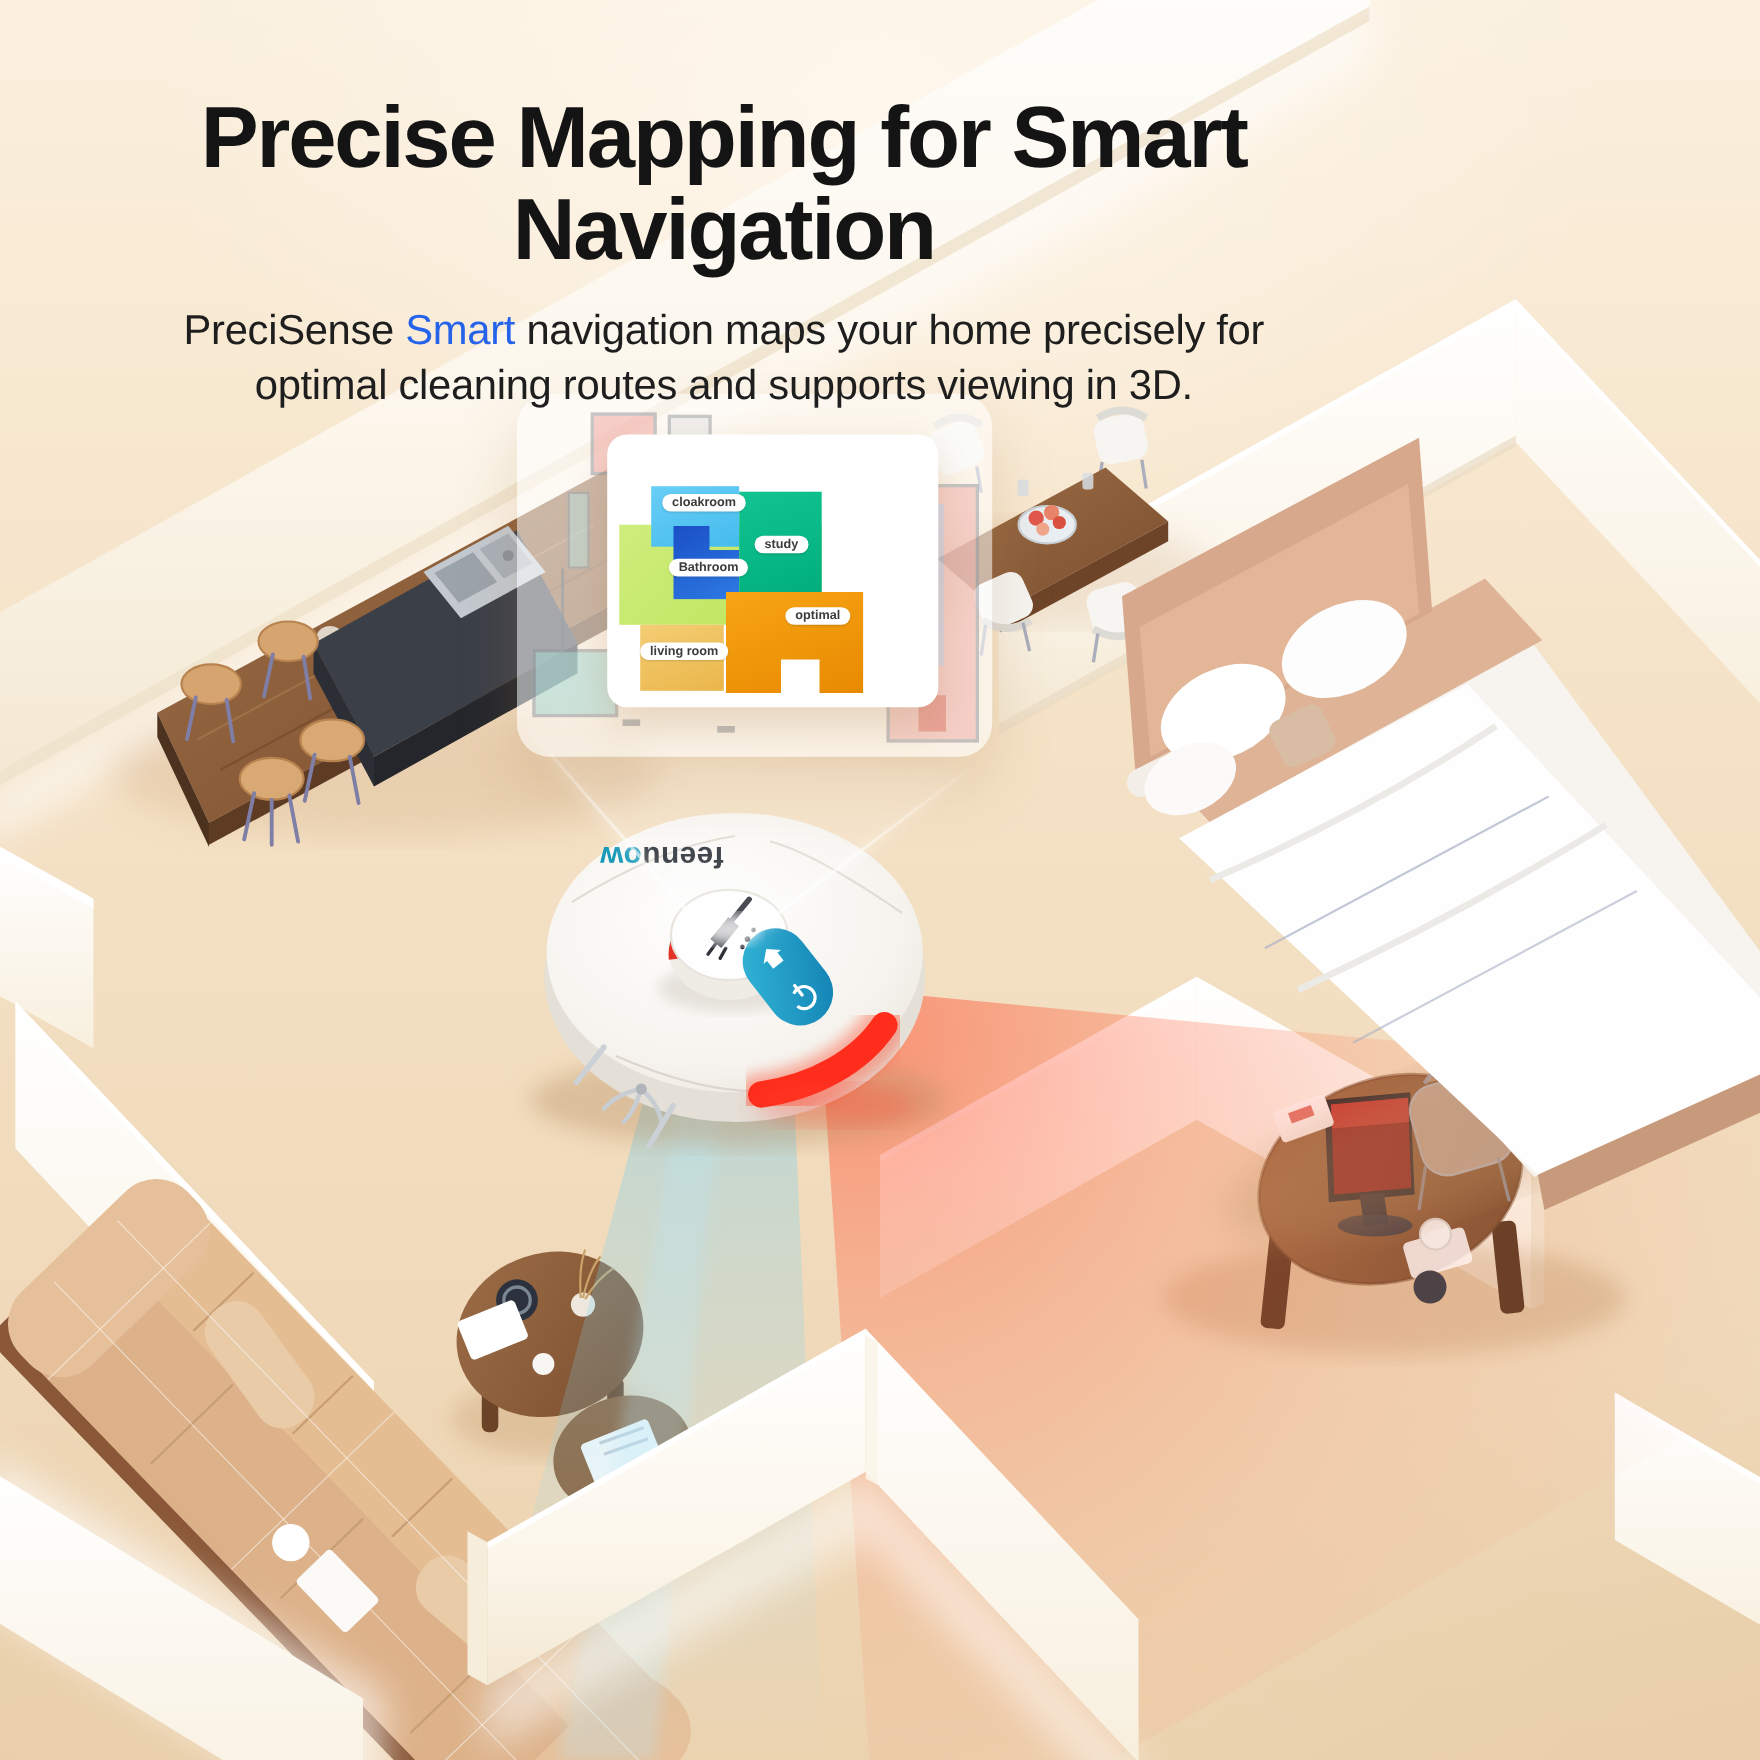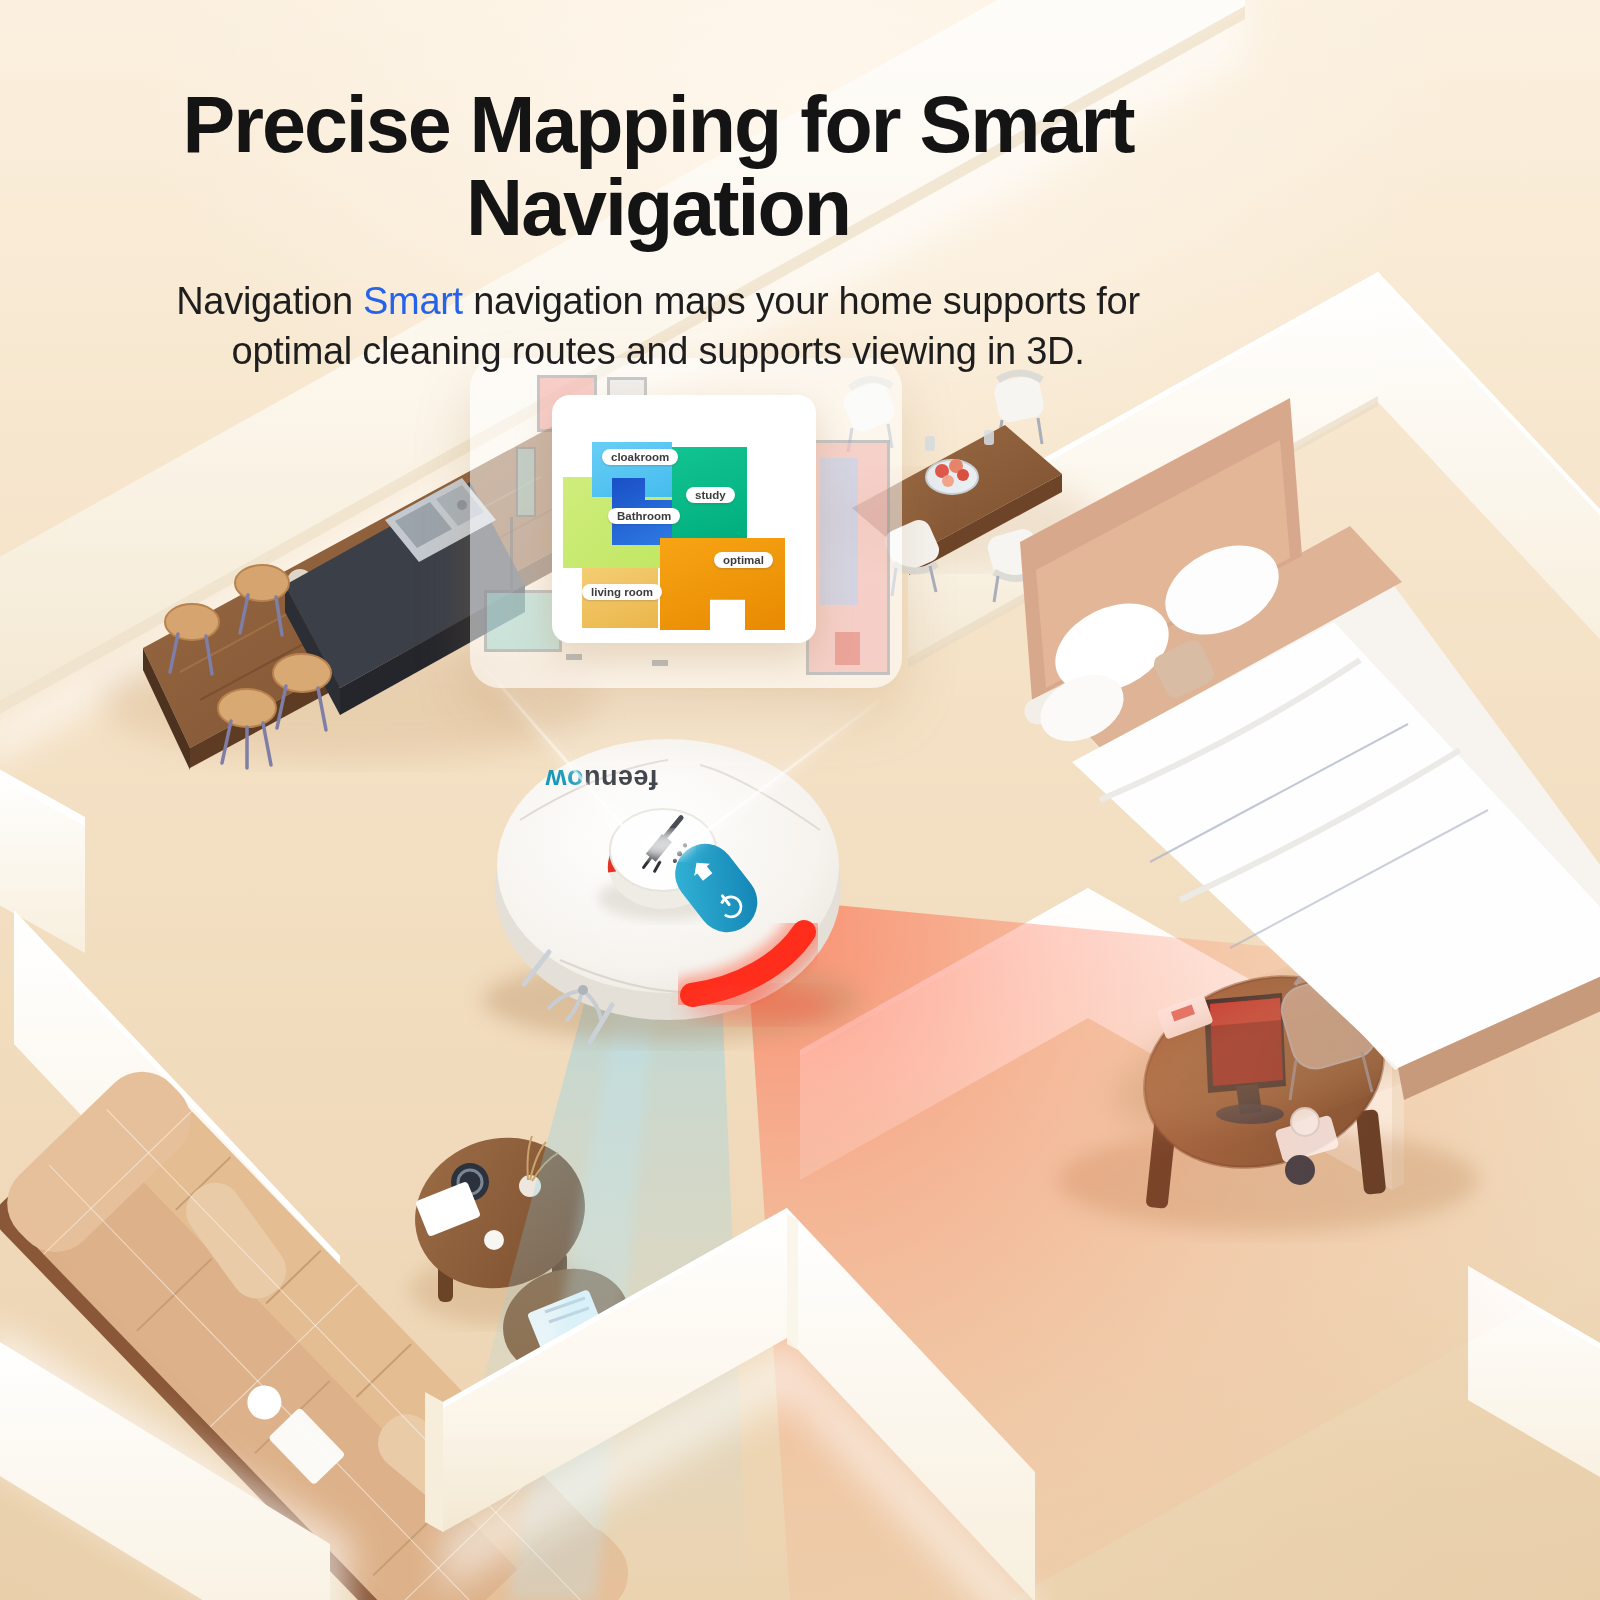--- a/index.html
+++ b/index.html
@@ -22,21 +22,21 @@
   .subtitle .hl{color:#2563EB;}
   
   .backdrop-card{
     position:absolute;left:470px;top:358px;width:432px;height:330px;border-radius:30px;
     background:rgba(255,255,255,.55);box-shadow:0 26px 55px rgba(176,134,84,.22);
     overflow:hidden;z-index:20;
   }
   .faded{position:absolute;opacity:.55;}
   .fp{position:absolute;box-sizing:border-box;}
   .map-card{
-    position:absolute;left:552px;top:395px;width:264px;height:248px;border-radius:18px;
+    position:absolute;left:552px;top:395px;width:301px;height:248px;border-radius:18px;
     background:#FFFFFF;box-shadow:0 16px 36px rgba(176,134,84,.28);z-index:21;overflow:hidden;
   }
   .room{position:absolute;}
   .room-lime{left:11px;top:82px;width:184px;height:91px;background:linear-gradient(135deg,#CFED7C,#BCE459);}
   .room-cloak{left:40px;top:47px;width:80px;height:55px;background:linear-gradient(160deg,#68CEF6,#45BCEE);}
   .room-study{left:120px;top:52px;width:75px;height:93px;background:linear-gradient(160deg,#12C491,#00AE7D);}
   .room-bath{left:60px;top:83px;width:60px;height:67px;background:linear-gradient(150deg,#1A4FC6,#2E7BE4);
     clip-path:polygon(0% 0%,55% 0%,55% 33%,100% 33%,100% 100%,0% 100%);}
   .room-living{left:30px;top:173px;width:76px;height:60px;background:linear-gradient(160deg,#F4CD74,#EAB64A);}
   .room-bed{left:108px;top:143px;width:125px;height:92px;background:linear-gradient(160deg,#F7A414,#E88A02);
@@ -442,20 +442,20 @@
     <div class="pill" style="left:50px;top:54px;">cloakroom</div>
     <div class="pill" style="left:134px;top:92px;">study</div>
     <div class="pill" style="left:56px;top:113px;text-align:right;">Bathroom</div>
     <div class="pill" style="left:162px;top:157px;">optimal</div>
     <div class="pill" style="left:30px;top:189px;">living room</div>
   </div>
 
   <div class="hdr">
     <div class="title">Precise Mapping for Smart Navigation</div>
     <div class="subtitle">
-      <span>Navigation</span>
+      <span>PreciSense</span>
       <span class="hl">Smart</span>
-      <span>navigation maps your home supports for</span><br>
+      <span>navigation maps your home precisely for</span><br>
       <span>optimal cleaning routes and supports viewing in 3D.</span>
     </div>
   </div>
 
 </div>
 
 </body></html>

